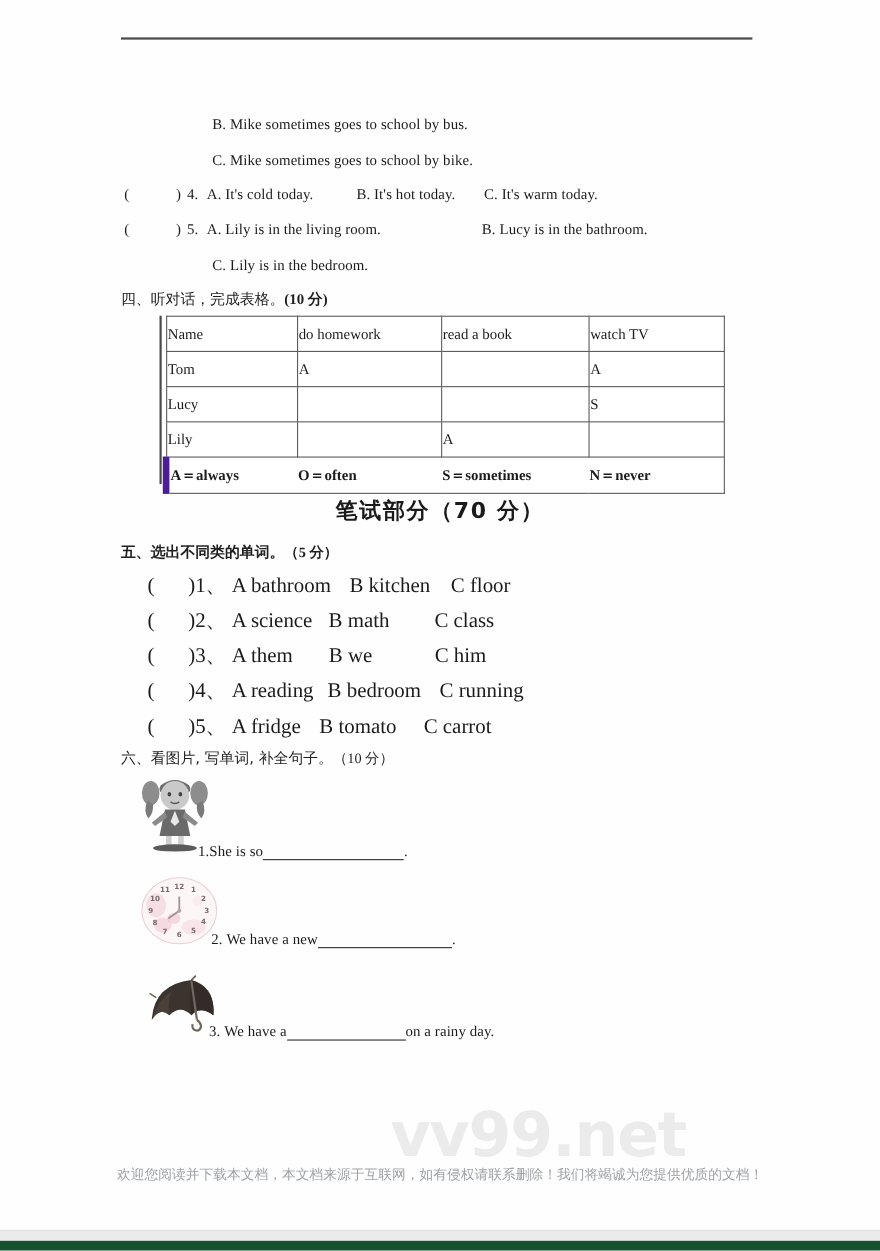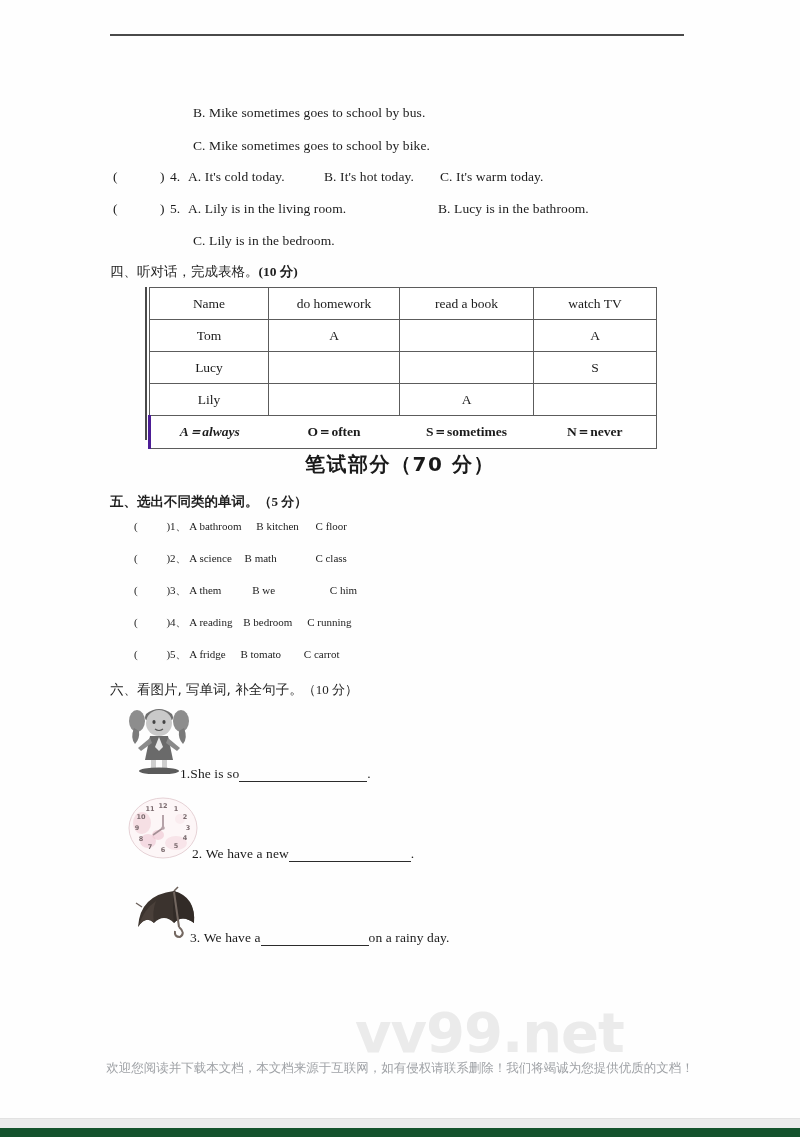--- a/index.html
+++ b/index.html
@@ -99,53 +99,53 @@
   table.grid {
     border-collapse: collapse;
     border-spacing: 0;
     table-layout: fixed;
     width: 495px;
     background: #fff;
   }
   table.grid td {
     border: 1px solid #5c5c5c;
     height: 29px;
-    text-align: center;
+    text-align: left;
     vertical-align: middle;
     font-size: 13.5px;
     color: #1b1b1b;
     font-family: "Liberation Serif", serif;
   }
   table.grid td.c0 { width: 116px; }
   table.grid td.c1 { width: 128px; }
   table.grid td.c2 { width: 131px; }
   table.grid td.c3 { width: 120px; }
   table.grid tr.legend td {
     font-weight: bold;
     font-size: 13.5px;
     height: 30px;
     border-left: none;
     border-right: none;
   }
-  table.grid tr.legend td:first-child { border-left: 3px solid #4c1d95; font-style: italic; }
+  table.grid tr.legend td:first-child { border-left: 6px solid #4c1d95; }
   table.grid tr.legend td:last-child  { border-right: 1px solid #5c5c5c; }
   .tbl-leftbar {
     position: absolute;
     left: 145px;
     top: 287px;
     width: 2px;
     height: 153px;
     background: #4a4a4a;
   }
 
   
   .choice-row {
     position: absolute;
     white-space: nowrap;
-    font-size: 11px;
+    font-size: 19px;
     color: #1b1b1b;
   }
   .choice-row .mark { letter-spacing: 0; }
 
   
   .fill {
     display: inline-block;
     border-bottom: 1px solid #2b2b2b;
     vertical-align: bottom;
     height: 13px;

